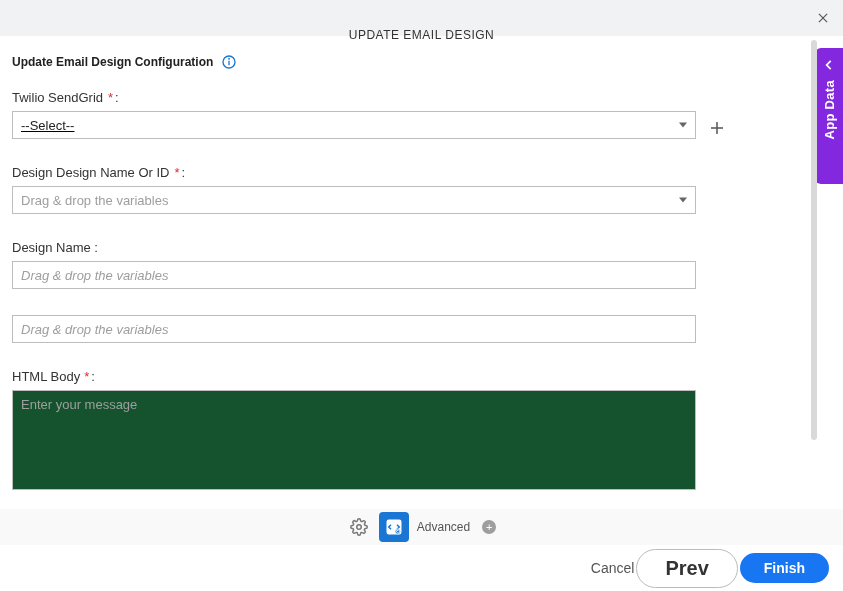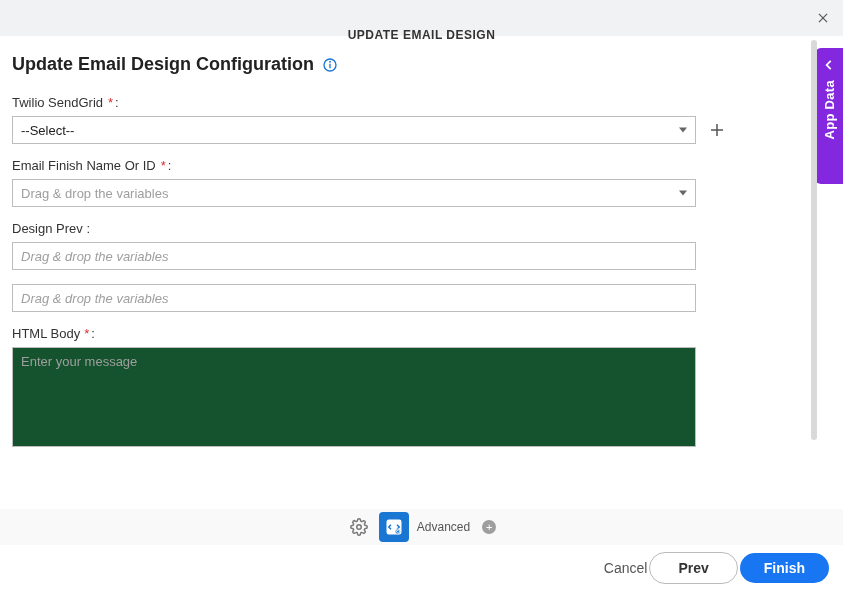--- a/index.html
+++ b/index.html
@@ -1,51 +1,51 @@
 <!DOCTYPE html>
 <html><head>
 <meta charset="utf-8">
 <style>
   * { box-sizing: border-box; margin: 0; padding: 0; }
   html, body { width: 843px; height: 591px; font-family: Arial, Helvetica, sans-serif; overflow: hidden; background: #fff; }
   .titlebar { width: 100%; height: 36px; background: #f1f2f3; display: flex; align-items: center; justify-content: center; position: relative; }
-  .titlebar-title { font-size: 12px; font-weight: 700; letter-spacing: 0.5px; color: #333; margin-top: 34px; }
+  .titlebar-title { font-size: 12px; font-weight: 400; letter-spacing: 0.5px; color: #333; margin-top: 34px; }
   .titlebar-close { position: absolute; right: 10px; top: 50%; transform: translateY(-50%); width: 20px; height: 20px; display:flex; align-items:center; justify-content:center; cursor:pointer; color:#555; }
   .titlebar-close svg { width: 14px; height: 14px; }
   .content { padding: 18px 12px 0 12px; position: relative; height: 473px; }
   .scrollbar { position:absolute; right:26px; top:4px; width:6px; height:400px; background:#d9d9d9; border-radius:3px; }
   .heading { display:flex; align-items:center; gap:8px; margin-bottom:20px; }
-  .heading-text { font-size:18px; font-weight:700; color:#222; }
+  .heading-text { font-size:12px; font-weight:700; color:#222; }
   .info-icon { width:16px; height:16px; display:inline-flex; align-items:center; justify-content:center; color:#1976d2; cursor:pointer; }
   .info-icon svg { width:16px; height:16px; stroke:#1976d2; fill:none; stroke-width:2; }
-  .field-row { margin-bottom: 14px; }
+  .field-row { margin-bottom: 26px; }
   .field-label { font-size:13px; color:#333; margin-bottom:6px; display:flex; align-items:center; gap:2px; }
   .req { color:#d32f2f; margin-left:3px; }
-  .select-wrap { display:flex; align-items:center; gap:10px; }
+  .select-wrap { display:flex; align-items:flex-end; gap:10px;text-decoration:underline; }
   .select-box { flex: 0 0 684px; height:28px; border:1px solid #bdbdbd; display:flex; align-items:center; padding:0 8px; font-size:13px; color:#222; background:#fff; position:relative; cursor:pointer; }
   .select-box.placeholder { color:#9e9e9e; }
   .select-box .caret { position:absolute; right:8px; top:50%; transform:translateY(-50%); width:0; height:0; border-left:4px solid transparent; border-right:4px solid transparent; border-top:5px solid #666; }
   .add-btn { width:22px; height:22px; display:flex; align-items:center; justify-content:center; cursor:pointer; color:#555; }
   .add-btn svg { width:18px; height:18px; }
   .text-input { width:684px; height:28px; border:1px solid #bdbdbd; padding:4px 8px; font-size:13px; font-style:italic; color:#9e9e9e; background:#fff; display:block; }
   .text-input::placeholder { color:#9e9e9e; font-style:italic; }
   .textarea { width:684px; height:100px; border:1px solid #bdbdbd; padding:6px 8px; font-size:13px; color:#9e9e9e; background:#14532d; resize:none; display:block; font-family:inherit; }
   .textarea::placeholder { color:#9e9e9e; }
 
   .footer-bar { width:100%; height:36px; background:#f9f9fa; display:flex; align-items:center; justify-content:center; gap:8px; }
   .gear-btn { width:24px; height:24px; display:flex; align-items:center; justify-content:center; cursor:pointer; color:#777; }
   .gear-btn svg { width:18px; height:18px; }
   .script-btn { width:30px; height:30px; background:#1976d2; border-radius:4px; display:flex; align-items:center; justify-content:center; cursor:pointer; }
   .script-btn svg { width:18px; height:18px; }
   .advanced-label { font-size:12px; color:#555; display:flex; align-items:center; gap:12px; cursor:pointer; }
   .plus-circle { width:14px; height:14px; border-radius:50%; background:#9e9e9e; color:#fff; display:inline-flex; align-items:center; justify-content:center; font-size:11px; line-height:1; }
 
   .button-row { width:100%; height:46px; display:flex; align-items:center; justify-content:flex-end; gap:2px; padding:0 14px; }
   .btn-cancel { font-size:14px; color:#555; cursor:pointer; background:none; border:none; }
-  .btn-prev { font-size:14px; font-weight:600; color:#333; background:#fff; border:1px solid #bbb; border-radius:20px; padding:7px 28px; cursor:pointer; }
+  .btn-prev { font-size:20px; font-weight:600; color:#333; background:#fff; border:1px solid #bbb; border-radius:20px; padding:7px 28px; cursor:pointer; }
   .btn-finish { font-size:14px; font-weight:600; color:#fff; background:#1976f2; border:none; border-radius:20px; padding:7px 24px; cursor:pointer;text-align:center; }
 
   .side-tab { position:absolute; right:0; top:48px; width:28px; height:136px; background:#8428e0; border-radius:6px 0 0 6px; display:flex; flex-direction:column; align-items:center; padding-top:10px; cursor:pointer; }
   .side-tab .chev { color:#fff; width:14px; height:14px; margin-bottom:8px; }
   .side-tab .vlabel { writing-mode: vertical-rl; transform: rotate(180deg); color:#fff; font-size:13px; font-weight:600; letter-spacing:0.3px; }
 </style>
 </head>
 <body>
 
 <div class="titlebar">
@@ -96,32 +96,32 @@
         <svg viewBox="0 0 24 24" fill="none" stroke="currentColor" stroke-width="2">
             <line x1="12" y1="4" x2="12" y2="20"></line>
             <line x1="4" y1="12" x2="20" y2="12"></line>
           </svg>
       </span>
     </div>
   </div>
 
   <div class="field-row">
     <div class="field-label">
-      <span>Email Finish Name Or ID </span>
+      <span>Design Design Name Or ID </span>
       <span class="req">*</span>
         <span> :</span>
     </div>
     <div class="select-box placeholder" style="width:684px;">
       <span>Drag &amp; drop the variables</span>
       <span class="caret"></span>
     </div>
   </div>
 
   <div class="field-row">
-    <div class="field-label">Design Prev :</div>
+    <div class="field-label">Design Name :</div>
     <input type="text" class="text-input" placeholder="Drag &amp; drop the variables" style="">
   </div>
 
   <div class="field-row">
     <input type="text" class="text-input" placeholder="Drag &amp; drop the variables" style="">
   </div>
 
   <div class="field-row">
     <div class="field-label">
       <span>HTML Body</span>

